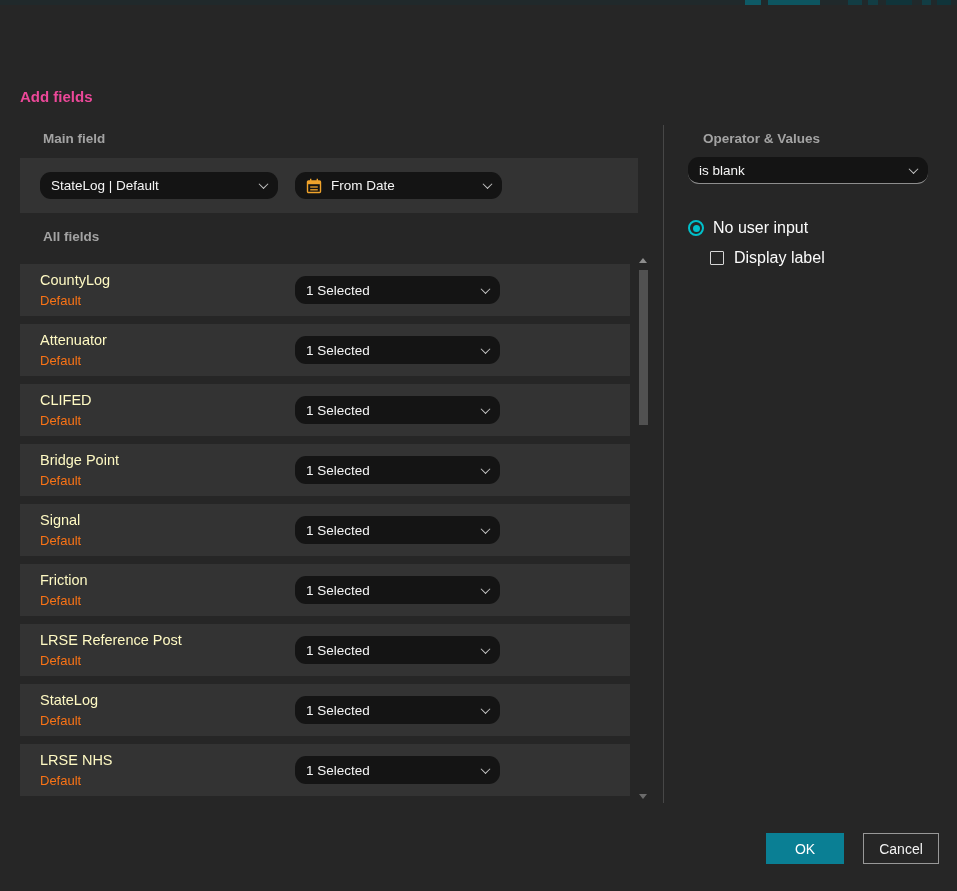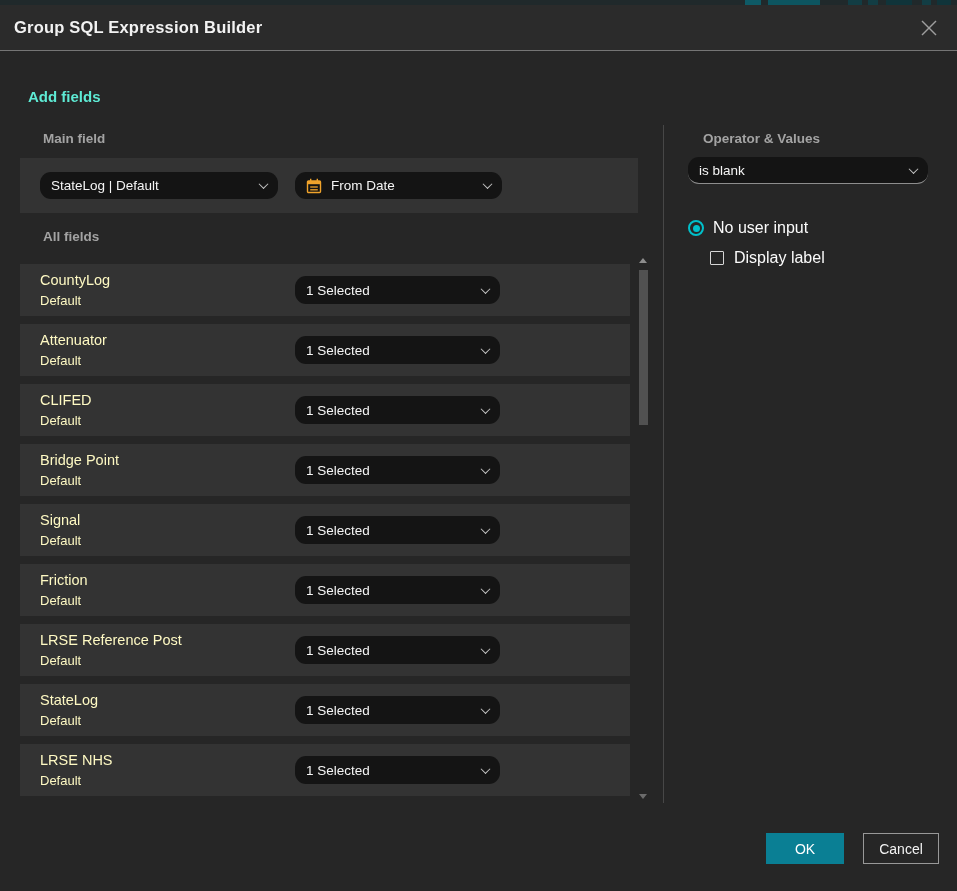--- a/index.html
+++ b/index.html
@@ -33,21 +33,21 @@
     padding:0 14px;
   }
   .dialog-title { font-size:16.5px; font-weight:bold; color:#f2f2f2; letter-spacing:.2px; }
   .close-btn {
     background:none; border:none; cursor:pointer; width:24px; height:24px;
     display:flex; align-items:center; justify-content:center; margin-right:2px;
   }
 
   .dialog-body { position:absolute; left:0; top:47px; width:957px; height:839px; }
 
-  .h-add-fields { position:absolute; left:28px; top:36px; font-size:15px; font-weight:bold; color:#5eead4; }
+  .h-add-fields { position:absolute; left:20px; top:36px; font-size:15px; font-weight:bold; color:#ec4899; }
 
   .sec-label { position:absolute; font-size:13.5px; font-weight:bold; color:#a3a3a3;margin-left:15px; }
   .lbl-main   { left:28px;  top:79px; }
   .lbl-all    { left:28px;  top:177px; }
   .lbl-op     { left:688px; top:79px; }
 
   
   .select {
     background:var(--select-bg);
     height:27px;
@@ -69,21 +69,21 @@
   
   .main-box { position:absolute; left:20px; top:106px; width:618px; height:55px; background:var(--row-bg); }
   .sel-layer { left:20px;  top:14px; width:238px; }
   .sel-field { left:275px; top:14px; width:207px; }
   .cal-icon { width:16px; height:16px; margin-right:9px; flex:0 0 auto; display:block; }
 
   
   .rows { position:absolute; left:20px; top:212px; width:610px; }
   .row { position:relative; width:610px; height:52px; background:var(--row-bg); margin-bottom:8px; }
   .row-name { position:absolute; left:20px; top:8px;  font-size:14.5px; color:#fef9c3; }
-  .row-sub  { position:absolute; left:20px; top:29px; font-size:13px;   color:#fef9c3; }
+  .row-sub  { position:absolute; left:20px; top:29px; font-size:13px;   color:#f97316; }
   .row .select { left:275px; top:12px; width:205px; height:28px; }
 
   
   .sb-arrow-up, .sb-arrow-down { position:absolute; left:639px; width:0; height:0;
     border-left:4.5px solid transparent; border-right:4.5px solid transparent; cursor:pointer; }
   .sb-arrow-up   { top:206px; border-bottom:5px solid #8d8d8d; }
   .sb-arrow-down { top:742px; border-top:5px solid #6c6c6c; }
   .sb-thumb { position:absolute; left:639px; top:218px; width:9px; height:155px; background:#515151; cursor:pointer; }
 
   .v-divider { position:absolute; left:663px; top:73px; width:1px; height:678px; background:#474747; }
@@ -120,29 +120,20 @@
   <span class="rem" style="left:768px;width:52px;background:#0d5560;"></span>
   <span class="rem" style="left:848px;width:14px;background:#123d44;"></span>
   <span class="rem" style="left:868px;width:10px;background:#123d44;"></span>
   <span class="rem" style="left:886px;width:26px;background:#10343a;"></span>
   <span class="rem" style="left:922px;width:9px;background:#123d44;"></span>
   <span class="rem" style="left:937px;width:14px;background:#10343a;"></span>
 </div>
 
 <div class="dialog">
 
-  <div class="dialog-header">
-    <span class="dialog-title">Group SQL Expression Builder</span>
-    <button class="close-btn" aria-label="Close">
-      <svg width="18" height="18" viewBox="0 0 18 18">
-        <line x1="2" y1="2" x2="16" y2="16" stroke="#9e9e9e" stroke-width="1.4"></line>
-        <line x1="16" y1="2" x2="2" y2="16" stroke="#9e9e9e" stroke-width="1.4"></line>
-      </svg>
-    </button>
-  </div>
 
   <div class="dialog-body">
 
     <div class="h-add-fields">Add fields</div>
 
     <div class="sec-label lbl-main">Main field</div>
 
     <div class="main-box">
       <div class="select sel-layer">
         <span class="sel-text">StateLog | Default</span>

